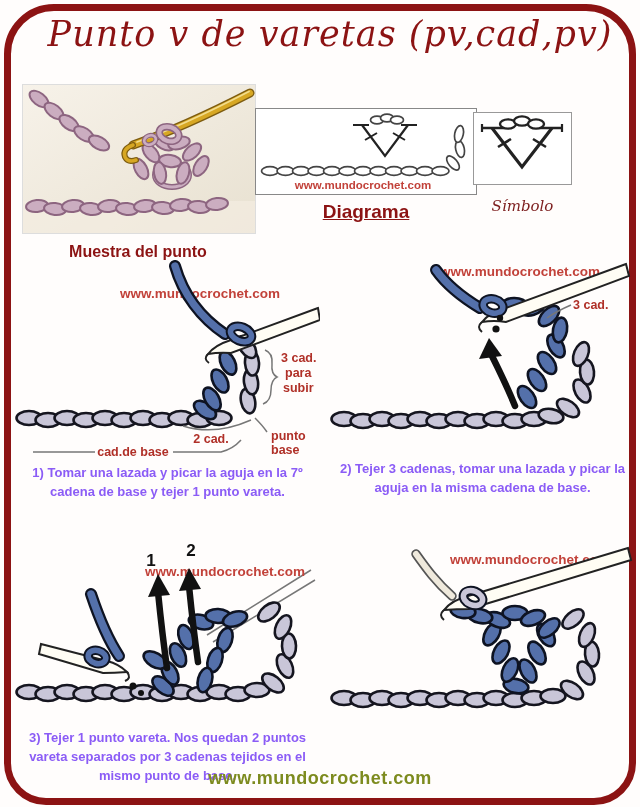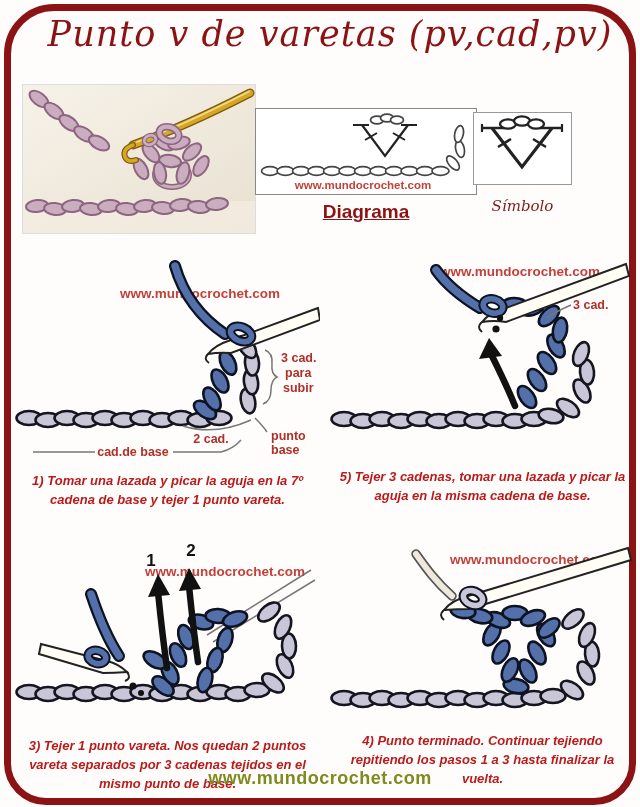--- a/index.html
+++ b/index.html
@@ -33,22 +33,22 @@
   .sym-box{border:1.5px solid #999;background:#fff;}
   .sym-cap{
     margin-top:12px;text-align:center;font-family:"DejaVu Serif",serif;
     font-style:italic;font-size:15px;color:#7c1d1d;
   }
   .step1{left:15px;top:260px;width:305px;}
   .step2{left:330px;top:256px;width:305px;}
   .step3{left:15px;top:540px;width:305px;}
   .step4{left:330px;top:540px;width:305px;}
   .step-cap{
-    margin:12px auto 0 auto;width:298px;text-align:center;
-    font-weight:bold;font-size:13px;line-height:1.45;color:#b91c1c;font-style:italic;
+    margin:4px auto 0 auto;width:298px;text-align:center;
+    font-weight:bold;font-size:13px;line-height:1.45;color:#8b5cf6;
   }
   .footer{
     position:absolute;top:768px;left:0;width:100%;text-align:center;
     font-weight:bold;font-size:18px;color:#7d8b1f;letter-spacing:.5px;
   }
   
   .cl-lav{fill:#c9c6d8;stroke:#15151f;stroke-width:2.6;}
   .cl-blu{fill:#5470aa;stroke:#0e1322;stroke-width:2.6;}
   .cl-thin{fill:#ffffff;stroke:#444;stroke-width:1.7;}
   .cl-pink{fill:#cbadc0;stroke:#8d6580;stroke-width:2;}
@@ -132,20 +132,21 @@
       <path d="M110,60 q-11,4 -8,12 q3,6 11,3" fill="none" stroke="#7d5c10" stroke-width="6" stroke-linecap="round"></path>
       <path d="M110,60 q-11,4 -8,12 q3,6 11,3" fill="none" stroke="#d7a723" stroke-width="3.5" stroke-linecap="round"></path>
     </g>
     <g>
       <ellipse cx="146" cy="49" rx="10" ry="7" transform="rotate(18 146 49)" fill="none" stroke="#8d6580" stroke-width="7.5"></ellipse>
       <ellipse cx="146" cy="49" rx="10" ry="7" transform="rotate(18 146 49)" fill="none" stroke="#cbadc0" stroke-width="4.2"></ellipse>
       <ellipse cx="127" cy="55" rx="6" ry="4.5" transform="rotate(-20 127 55)" fill="none" stroke="#8d6580" stroke-width="5"></ellipse>
       <ellipse cx="127" cy="55" rx="6" ry="4.5" transform="rotate(-20 127 55)" fill="none" stroke="#cbadc0" stroke-width="2.6"></ellipse>
     </g>
   </svg>
+  <figcaption class="photo-cap">Muestra del punto</figcaption>
 </figure>
 
 <figure class="fig diag-fig" style="margin:0">
   <div class="diag-box">
     <svg width="219" height="85" viewBox="0 0 219 85">
       <g>
         <use href="#lks" class="cl-thin" transform="translate(14,62)"></use>
         <use href="#lks" class="cl-thin" transform="translate(29.5,62)"></use>
         <use href="#lks" class="cl-thin" transform="translate(45,62)"></use>
         <use href="#lks" class="cl-thin" transform="translate(60.5,62)"></use>
@@ -292,21 +293,21 @@
     </g>
     <g>
       <path class="arr" d="M185,150 C177,130 168,112 161,98"></path>
       <polygon class="arrhead" points="149,103 159,82 172,100"></polygon>
       <circle class="dot" cx="166" cy="73" r="3.6"></circle>
       <circle class="dot" cx="170" cy="62" r="3.2"></circle>
     </g>
     <path class="guide" d="M241,49 q-14,6 -24,13"></path>
     <text class="lbl" x="243" y="53">3 cad.</text>
   </svg>
-  <figcaption class="step-cap">5) Tejer 3 cadenas, tomar una lazada y picar la aguja en la misma cadena de base.</figcaption>
+  <figcaption class="step-cap">2) Tejer 3 cadenas, tomar una lazada y picar la aguja en la misma cadena de base.</figcaption>
 </figure>
 
 <figure class="fig step3" style="margin:0">
   <svg width="305" height="185" viewBox="0 0 305 185">
     <g>
       <path class="guide" d="M296,30 L192,95 M300,40 L198,102"></path>
     </g>
     <text class="wm" x="210" y="36">www.mundocrochet.com</text>
     <g>
       <use href="#lk" class="cl-lav" transform="translate(14,152)"></use>
@@ -416,16 +417,15 @@
     </g>
     <g>
       <path d="M86,14 C96,28 106,42 122,56" fill="none" stroke="#555" stroke-width="9.5" stroke-linecap="round"></path>
       <path d="M86,14 C96,28 106,42 122,56" fill="none" stroke="#efe9dc" stroke-width="6" stroke-linecap="round"></path>
     </g>
     <g>
       <ellipse cx="143" cy="58" rx="10" ry="7" transform="rotate(22 143 58)" class="loop-out"></ellipse>
       <ellipse cx="143" cy="58" rx="10" ry="7" transform="rotate(22 143 58)" class="loopL-in"></ellipse>
     </g>
   </svg>
-  <figcaption class="step-cap">4) Punto terminado. Continuar tejiendo repitiendo los pasos 1 a 3 hasta finalizar la vuelta.</figcaption>
 </figure>
 
 <div class="footer">www.mundocrochet.com</div>
 
 </body></html>

